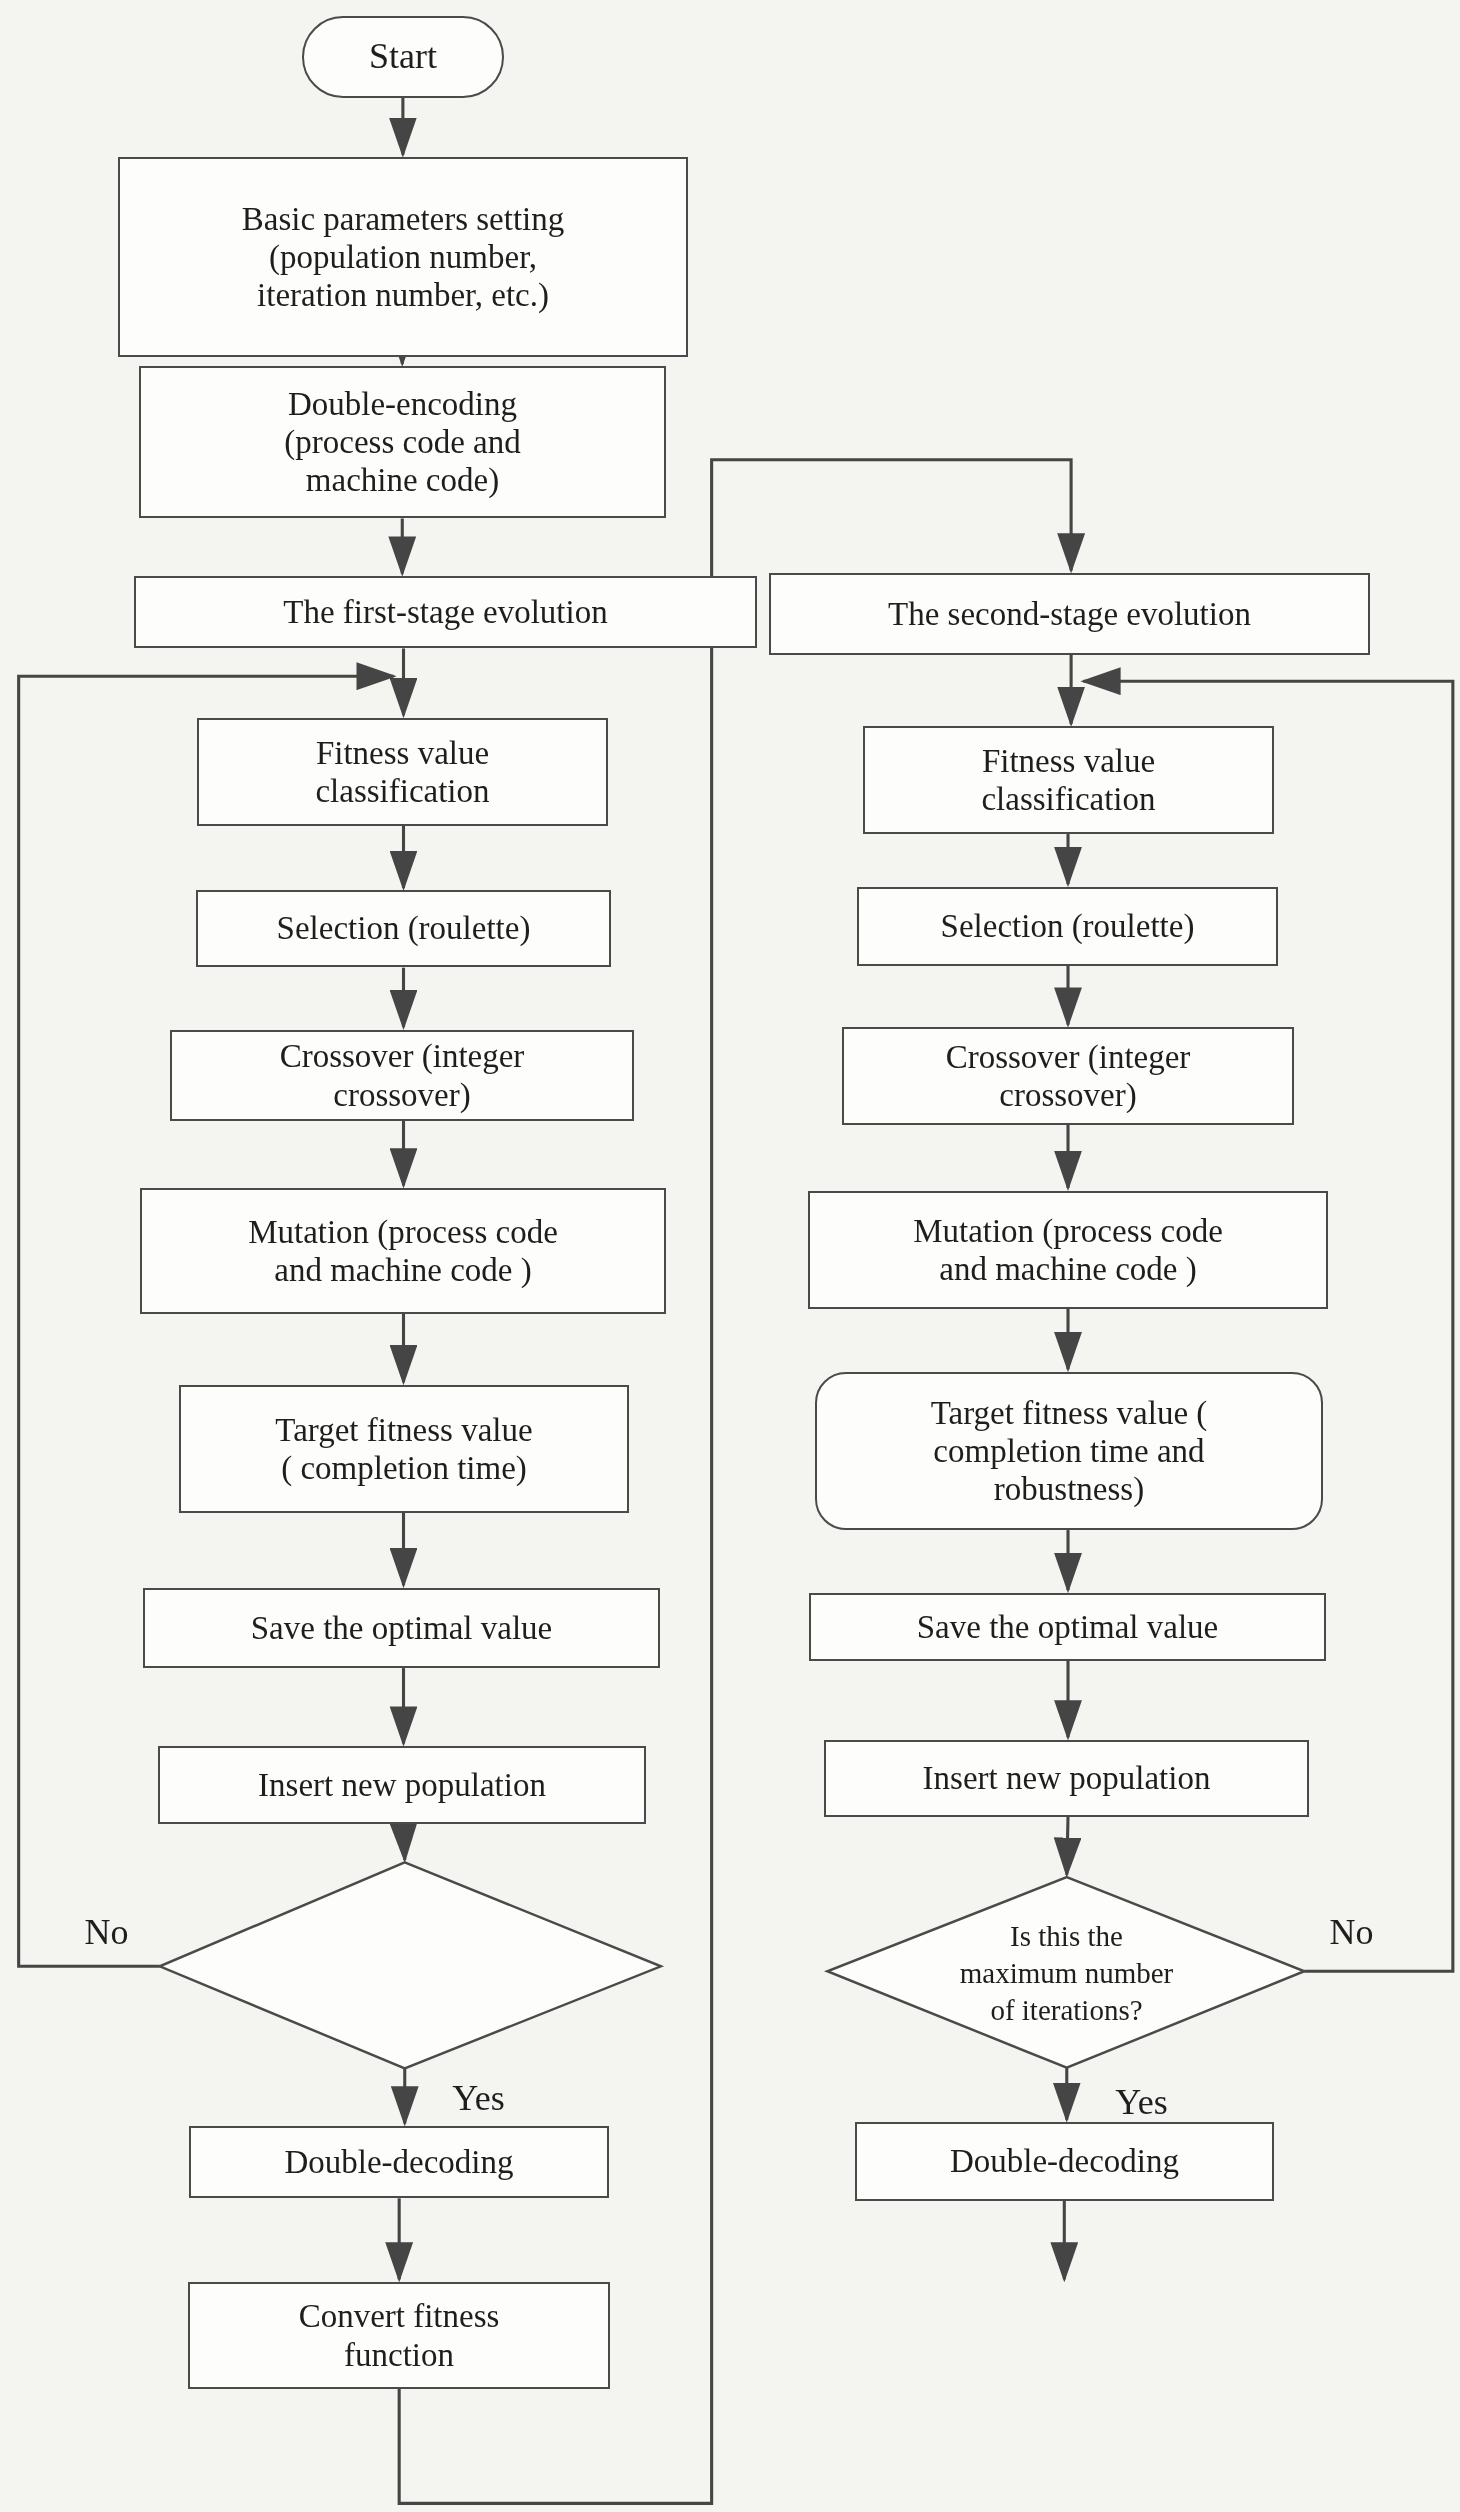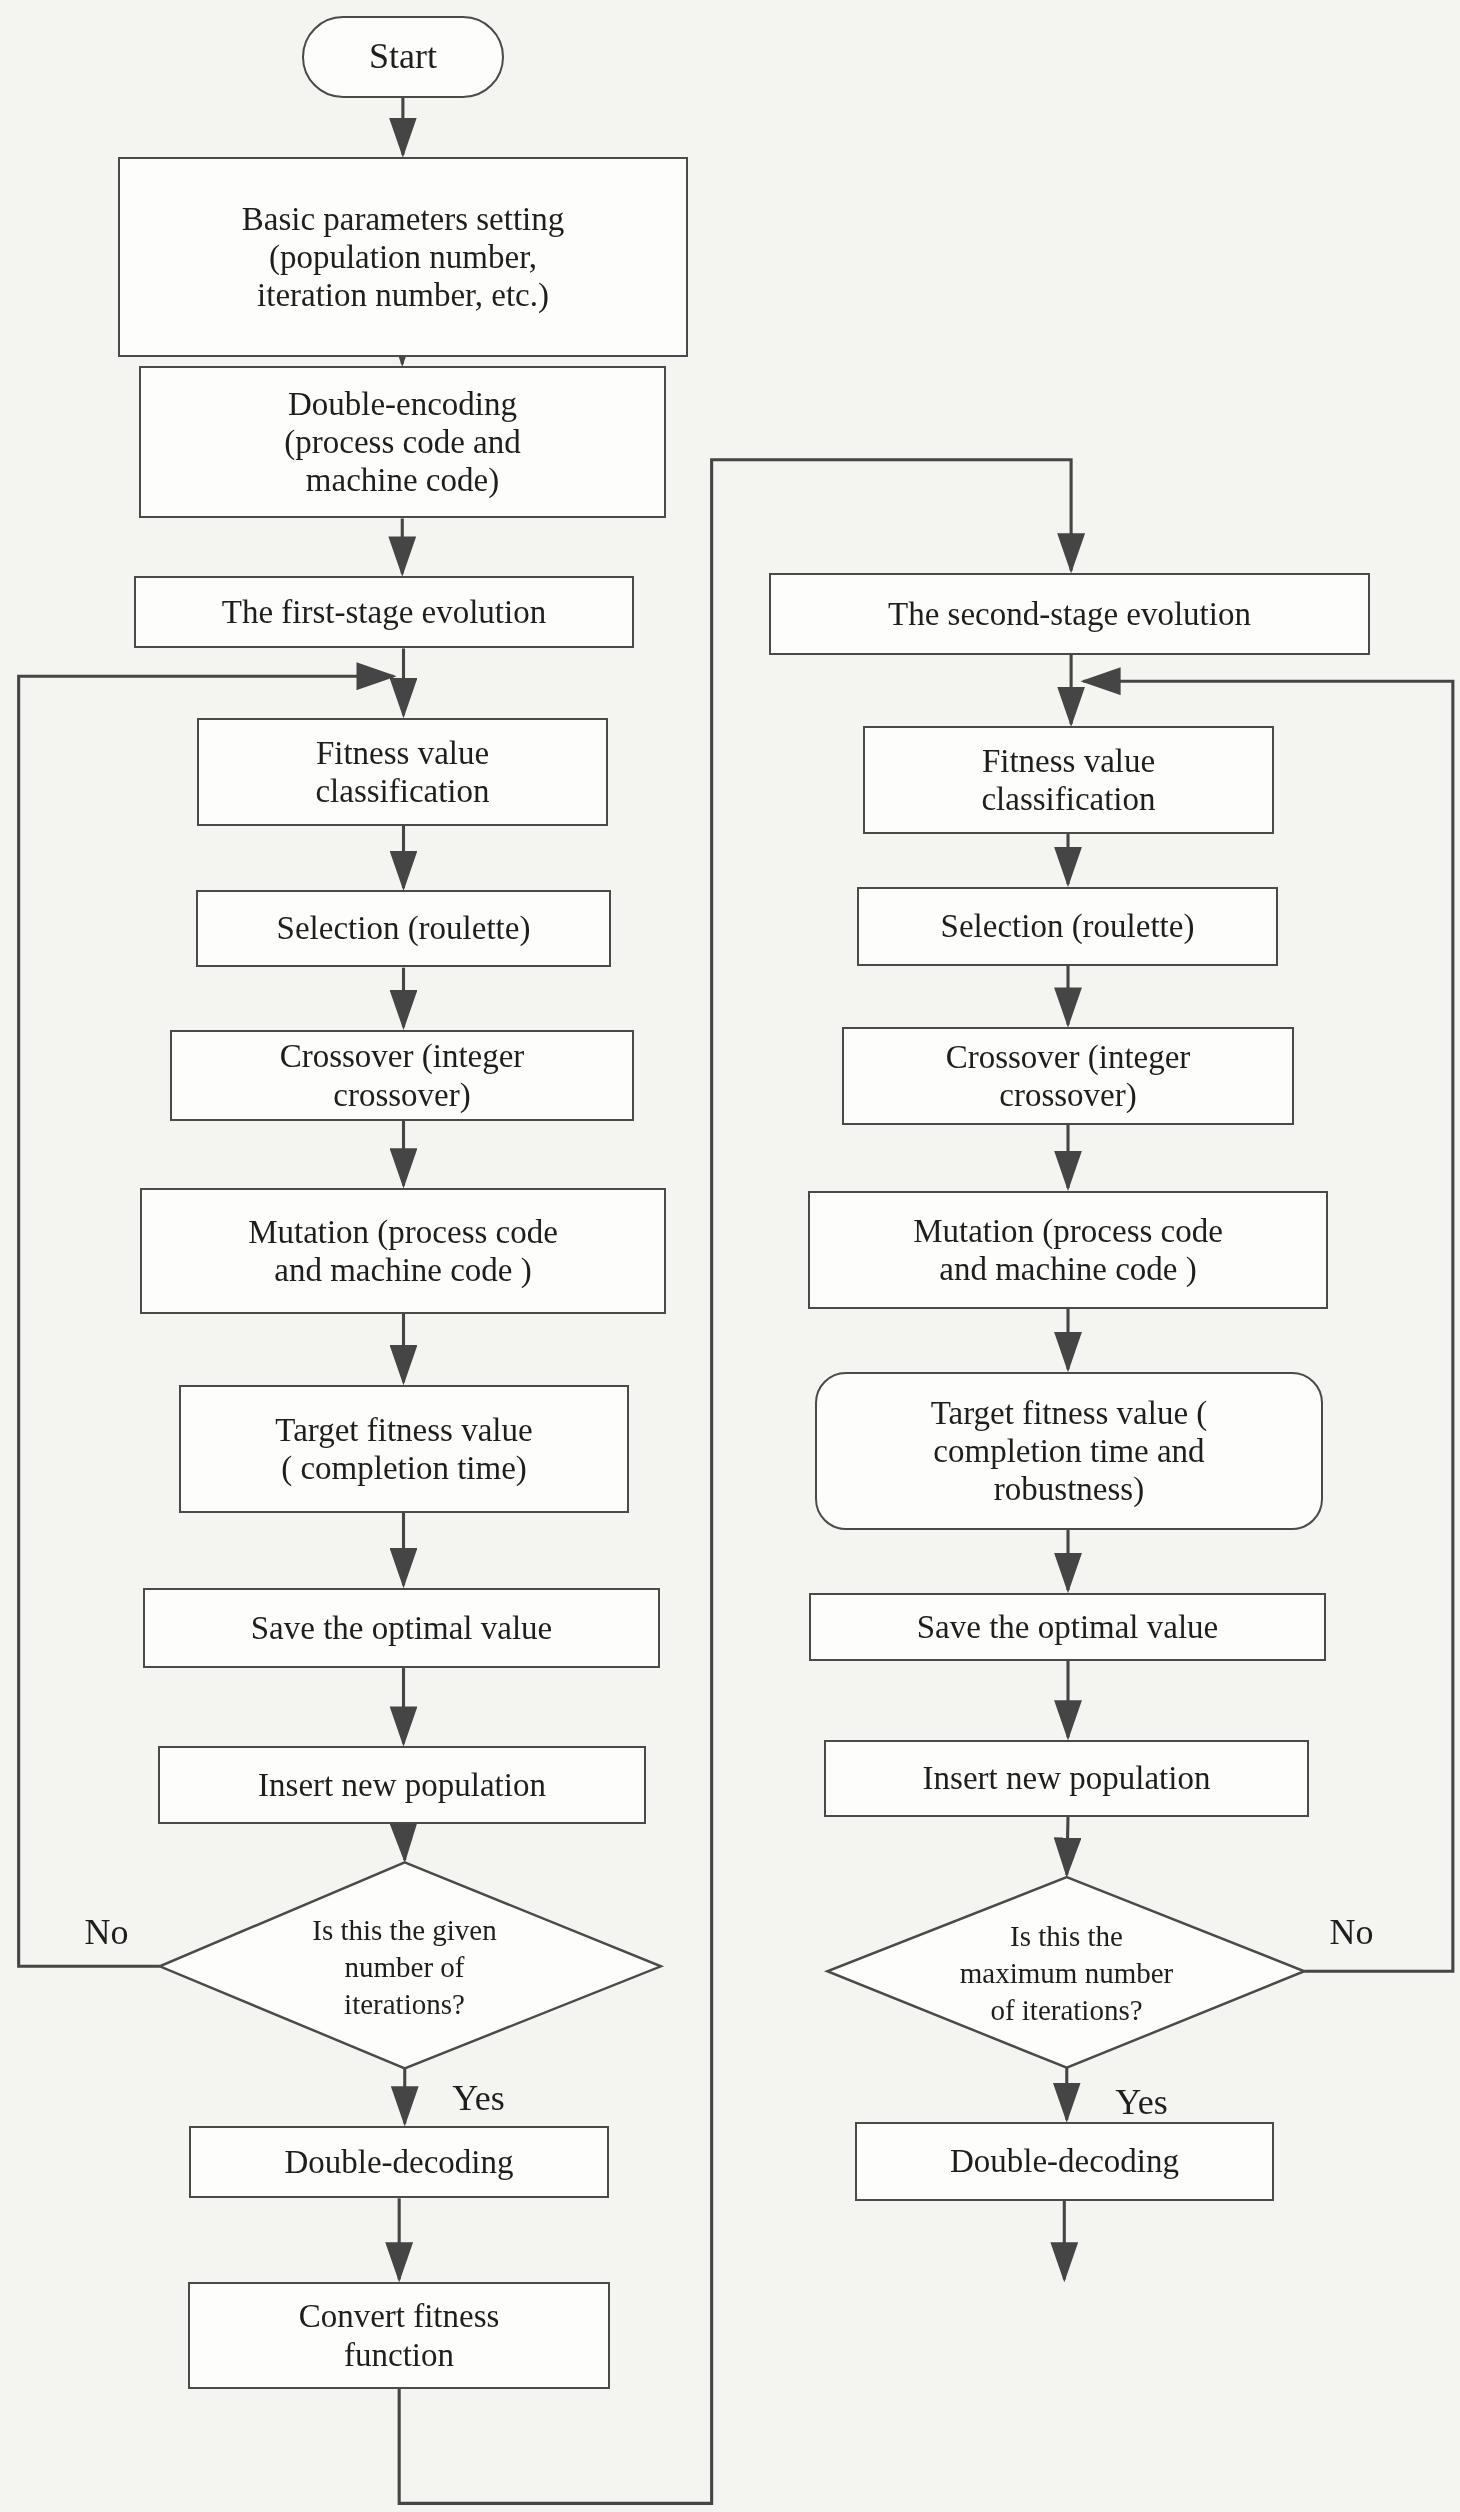--- a/index.html
+++ b/index.html
@@ -81,43 +81,40 @@
   <div class="node terminal" style="left:302px; top:15.5px; width:202px; height:82px;">Start</div>
 
   <div class="node" style="left:118px; top:157px; width:570px; height:200px;">Basic parameters setting
 (population number,
 iteration number, etc.)</div>
 
   <div class="node" style="left:139px; top:366px; width:527px; height:152px;">Double-encoding
 (process code and
 machine code)</div>
 
-  <div class="node" style="left:134px; top:576px; width:500px; height:72px;">The first-stage evolution</div>
+  <div class="node" style="left:134px; top:576px; width:623px; height:72px;">The first-stage evolution</div>
 
   <div class="node" style="left:197px; top:718px; width:411px; height:108px;">Fitness value
 classification</div>
 
   <div class="node" style="left:196px; top:890px; width:415px; height:77px;">Selection (roulette)</div>
 
   <div class="node" style="left:170px; top:1030px; width:464px; height:91px;">Crossover (integer
 crossover)</div>
 
   <div class="node" style="left:140px; top:1188px; width:526px; height:126px;">Mutation (process code
 and machine code )</div>
 
   <div class="node" style="left:179px; top:1385px; width:450px; height:128px;">Target fitness value
 ( completion time)</div>
 
   <div class="node" style="left:143px; top:1588px; width:517px; height:80px;">Save the optimal value</div>
 
   <div class="node" style="left:158px; top:1746px; width:488px; height:78px;">Insert new population</div>
 
-  <div class="dtext" style="left:250px; top:1881px; width:309px; height:173px;">Is this the given
-number of
-iterations?</div>
 
   <div class="node" style="left:189px; top:2126px; width:420px; height:72px;">Double-decoding</div>
 
   <div class="node" style="left:188px; top:2282px; width:422px; height:107px;">Convert fitness
 function</div>
 
   <div class="node" style="left:769px; top:573px; width:601px; height:82px;">The second-stage evolution</div>
 
   <div class="node" style="left:863px; top:726px; width:411px; height:108px;">Fitness value
 classification</div>

